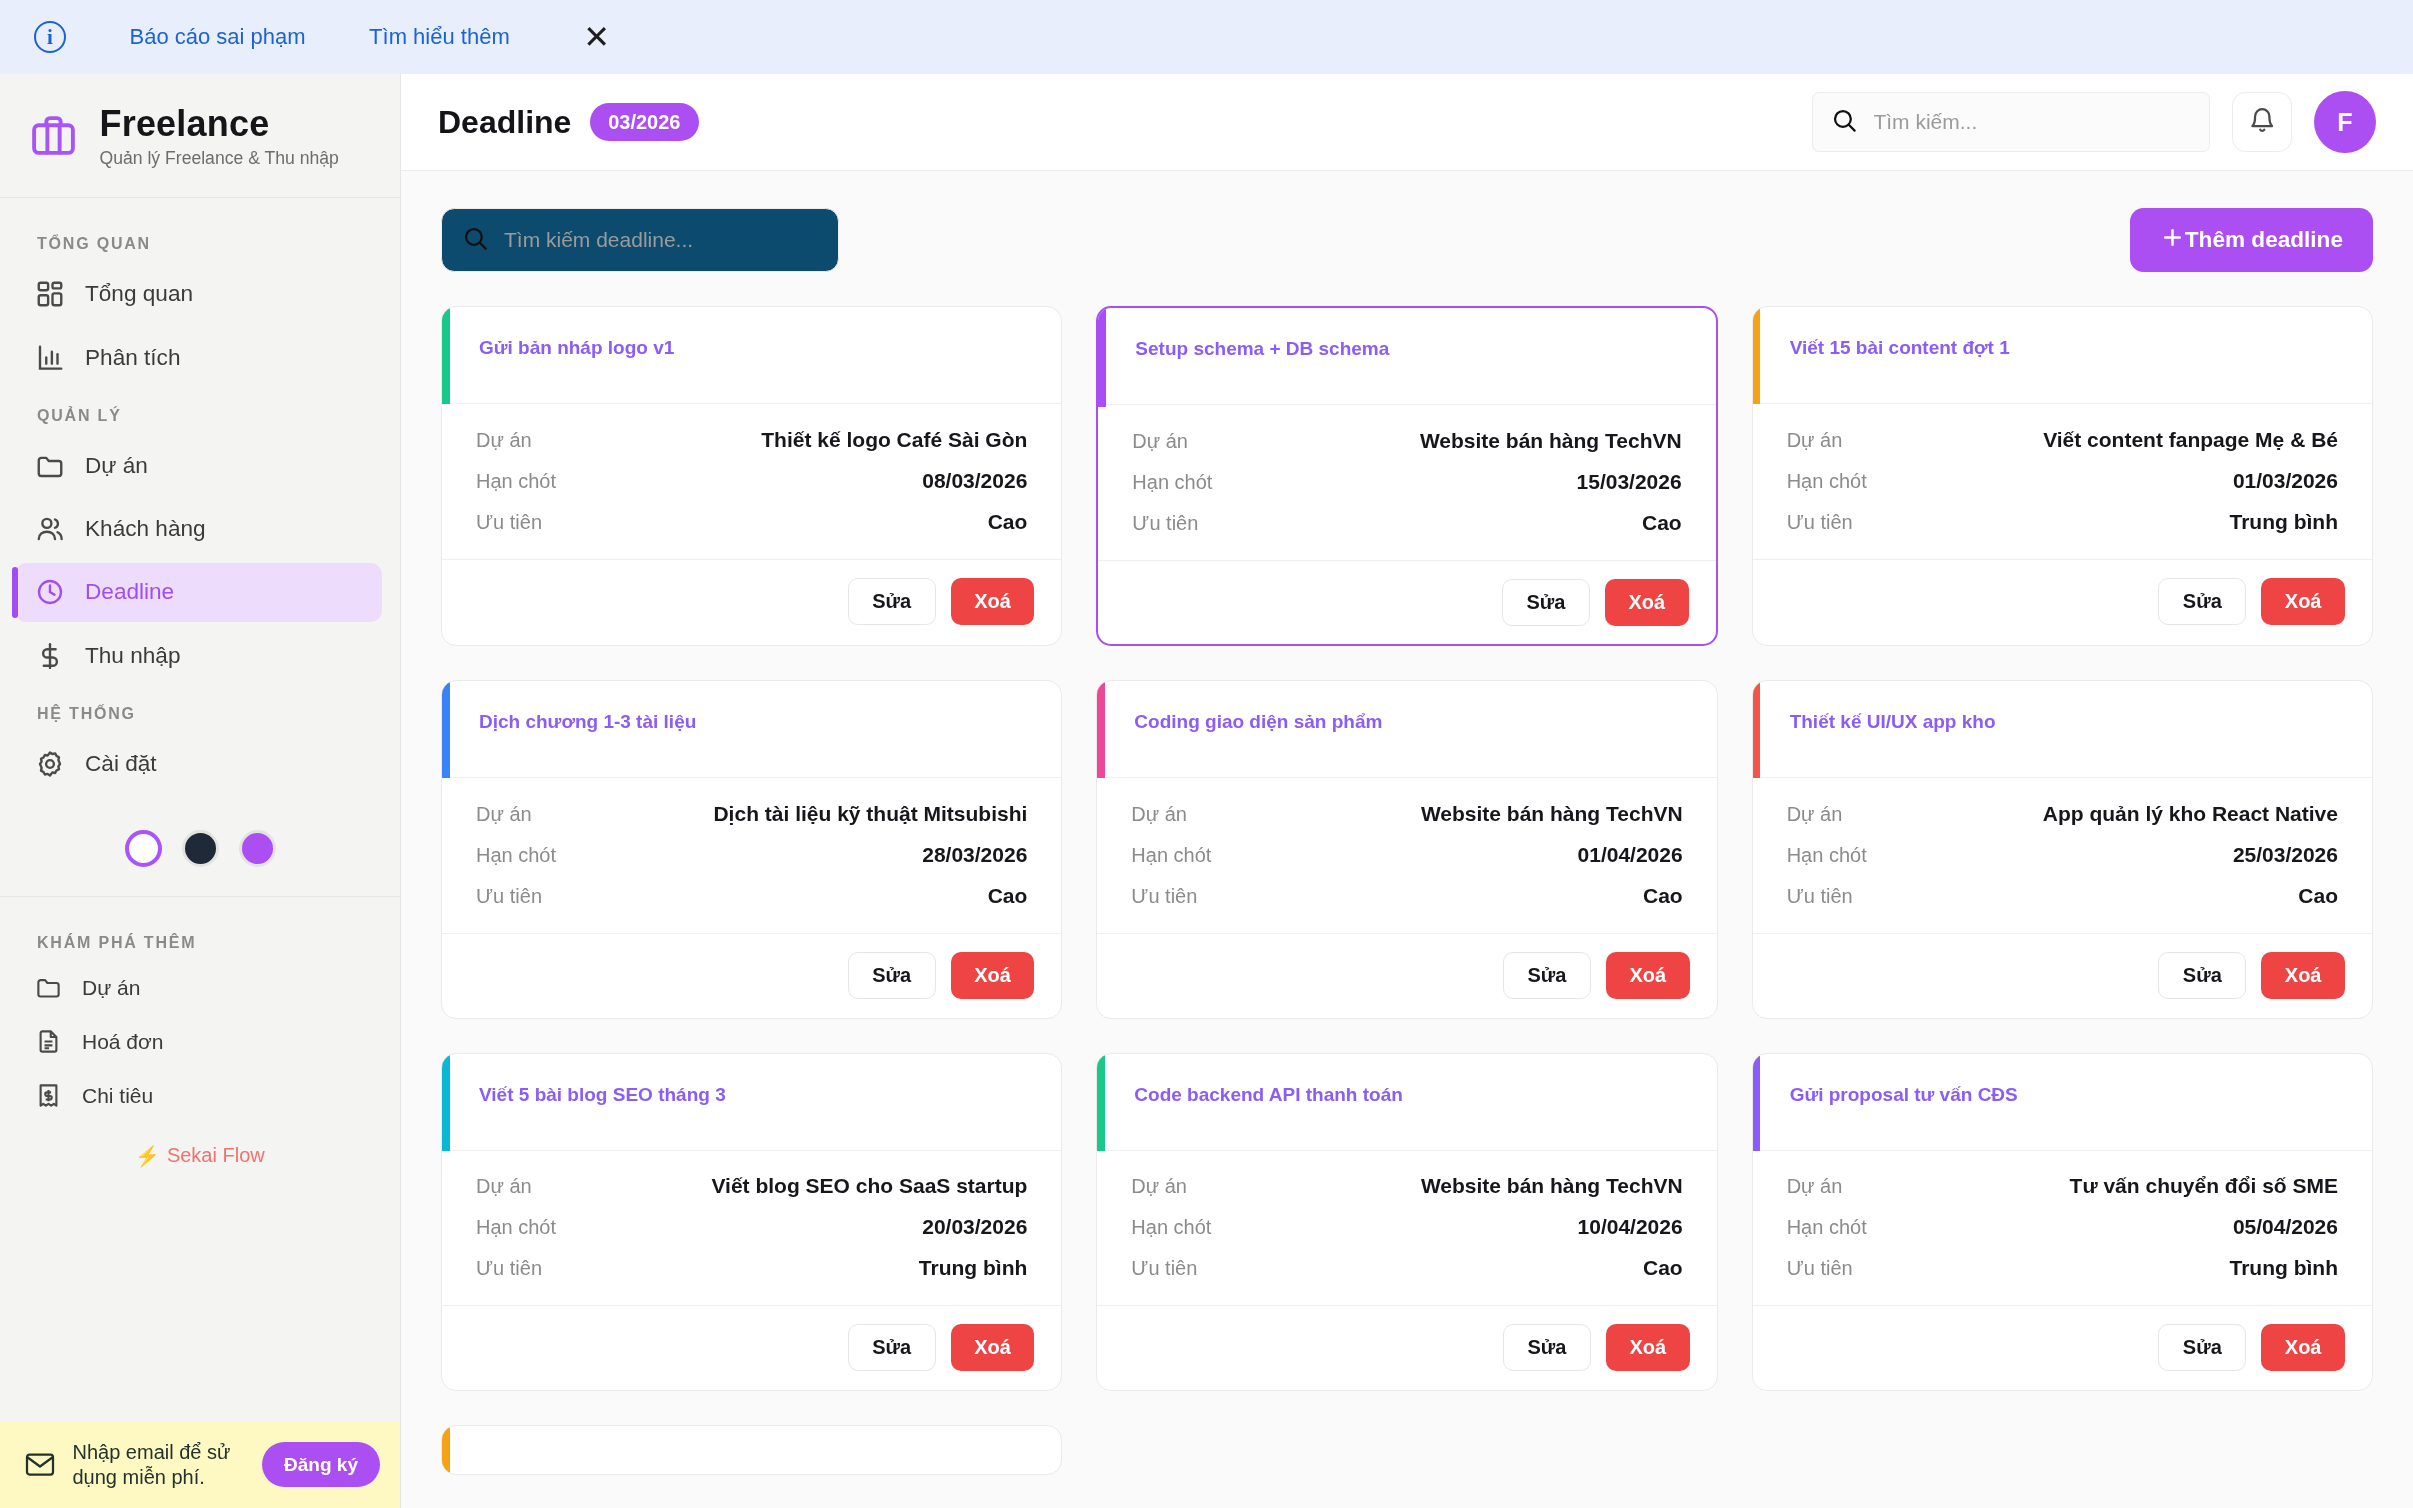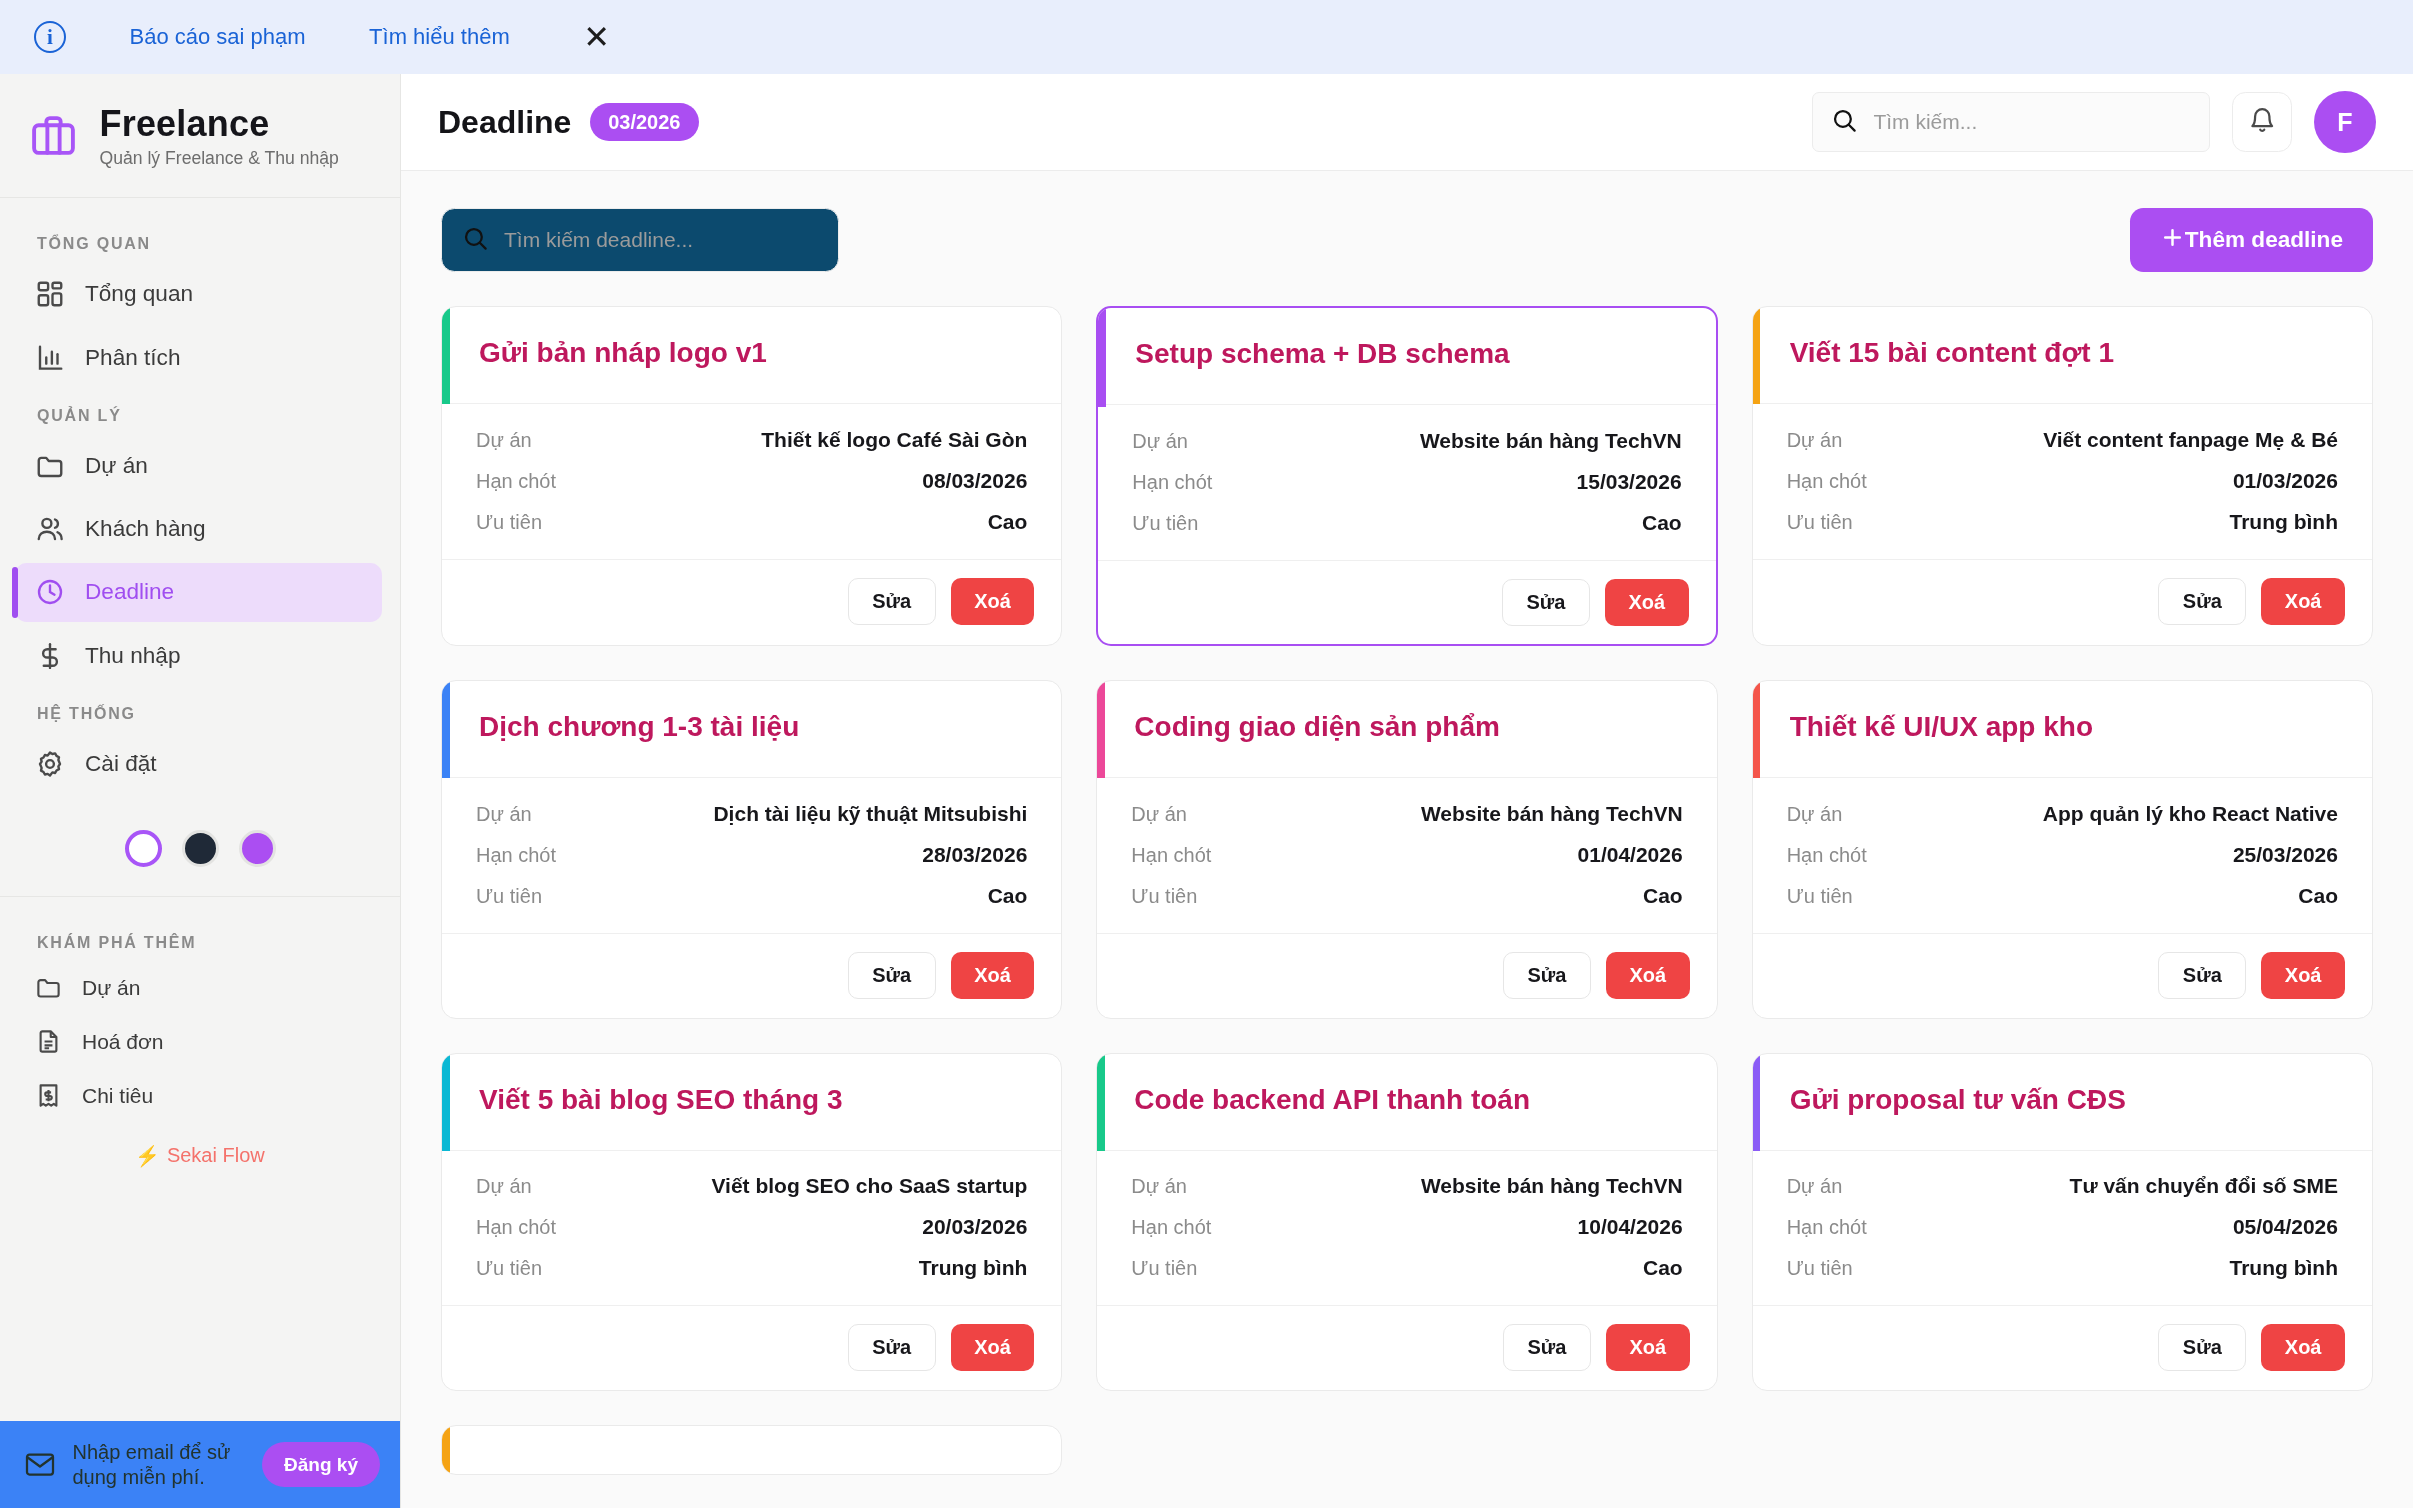--- a/index.html
+++ b/index.html
@@ -97,21 +97,21 @@
   .explore .nav-ico { width: 27px; height: 27px; flex: 0 0 27px; }
 
   .sekai {
     text-align: center; padding: 18.4px 0 22px 0;
     color: #f4726b; font-size: 20px;
     display: flex; align-items: center; justify-content: center; gap: 6.7px;
     cursor: pointer;
   }
 
   .email-cta {
-    background: #3b82f6;
+    background: #fef9c3;
     display: flex; align-items: center; gap: 17px;
     padding: 18.4px 20px 18.4px 23.5px;
   }
   .email-cta .mail-ico { width: 32px; height: 25px; flex: 0 0 32px; }
   .email-cta .cta-text { font-size: 20px; color: #22332e; line-height: 1.25; flex: 1; }
   .email-cta .cta-btn {
     background: #ab4ef2; color: #fff; border: none; border-radius: 837px;
     font-size: 19px; font-weight: bold; padding: 11.7px 22px; cursor: pointer;
     font-family: "Liberation Sans", sans-serif; white-space: nowrap;
   }
@@ -186,21 +186,21 @@
   .dl-card .accent {
     position: absolute; left: 0; top: 0; width: 7.5px; height: 97px;
     border-top-left-radius: 15px;
   }
   .dl-card.selected .accent { height: 99px; border-top-left-radius: 13.4px; }
   .card-head {
     padding: 30px 34px 28.5px 37px;
     min-height: 97px;
     border-bottom: 0.8px solid #efefef;
   }
-  .card-title { font-size: 28px; font-weight: bold; color: #be185d; }
+  .card-title { font-size: 19px; font-weight: bold; color: #8b5cf6; }
   .card-body { padding: 23.5px 34px 20px 34px; }
   .row { display: flex; align-items: baseline; margin-bottom: 17px; }
   .row:last-child { margin-bottom: 5px; }
   .row .k { font-size: 20px; color: #8b8b8b; }
   .row .v { font-size: 21px; color: #17171b; font-weight: bold; margin-left: auto; text-align: right; }
   .card-foot {
     border-top: 0.8px solid #efefef;
     padding: 18.4px 27px 18.4px 27px;
     display: flex; justify-content: flex-end; gap: 15px;
   }

